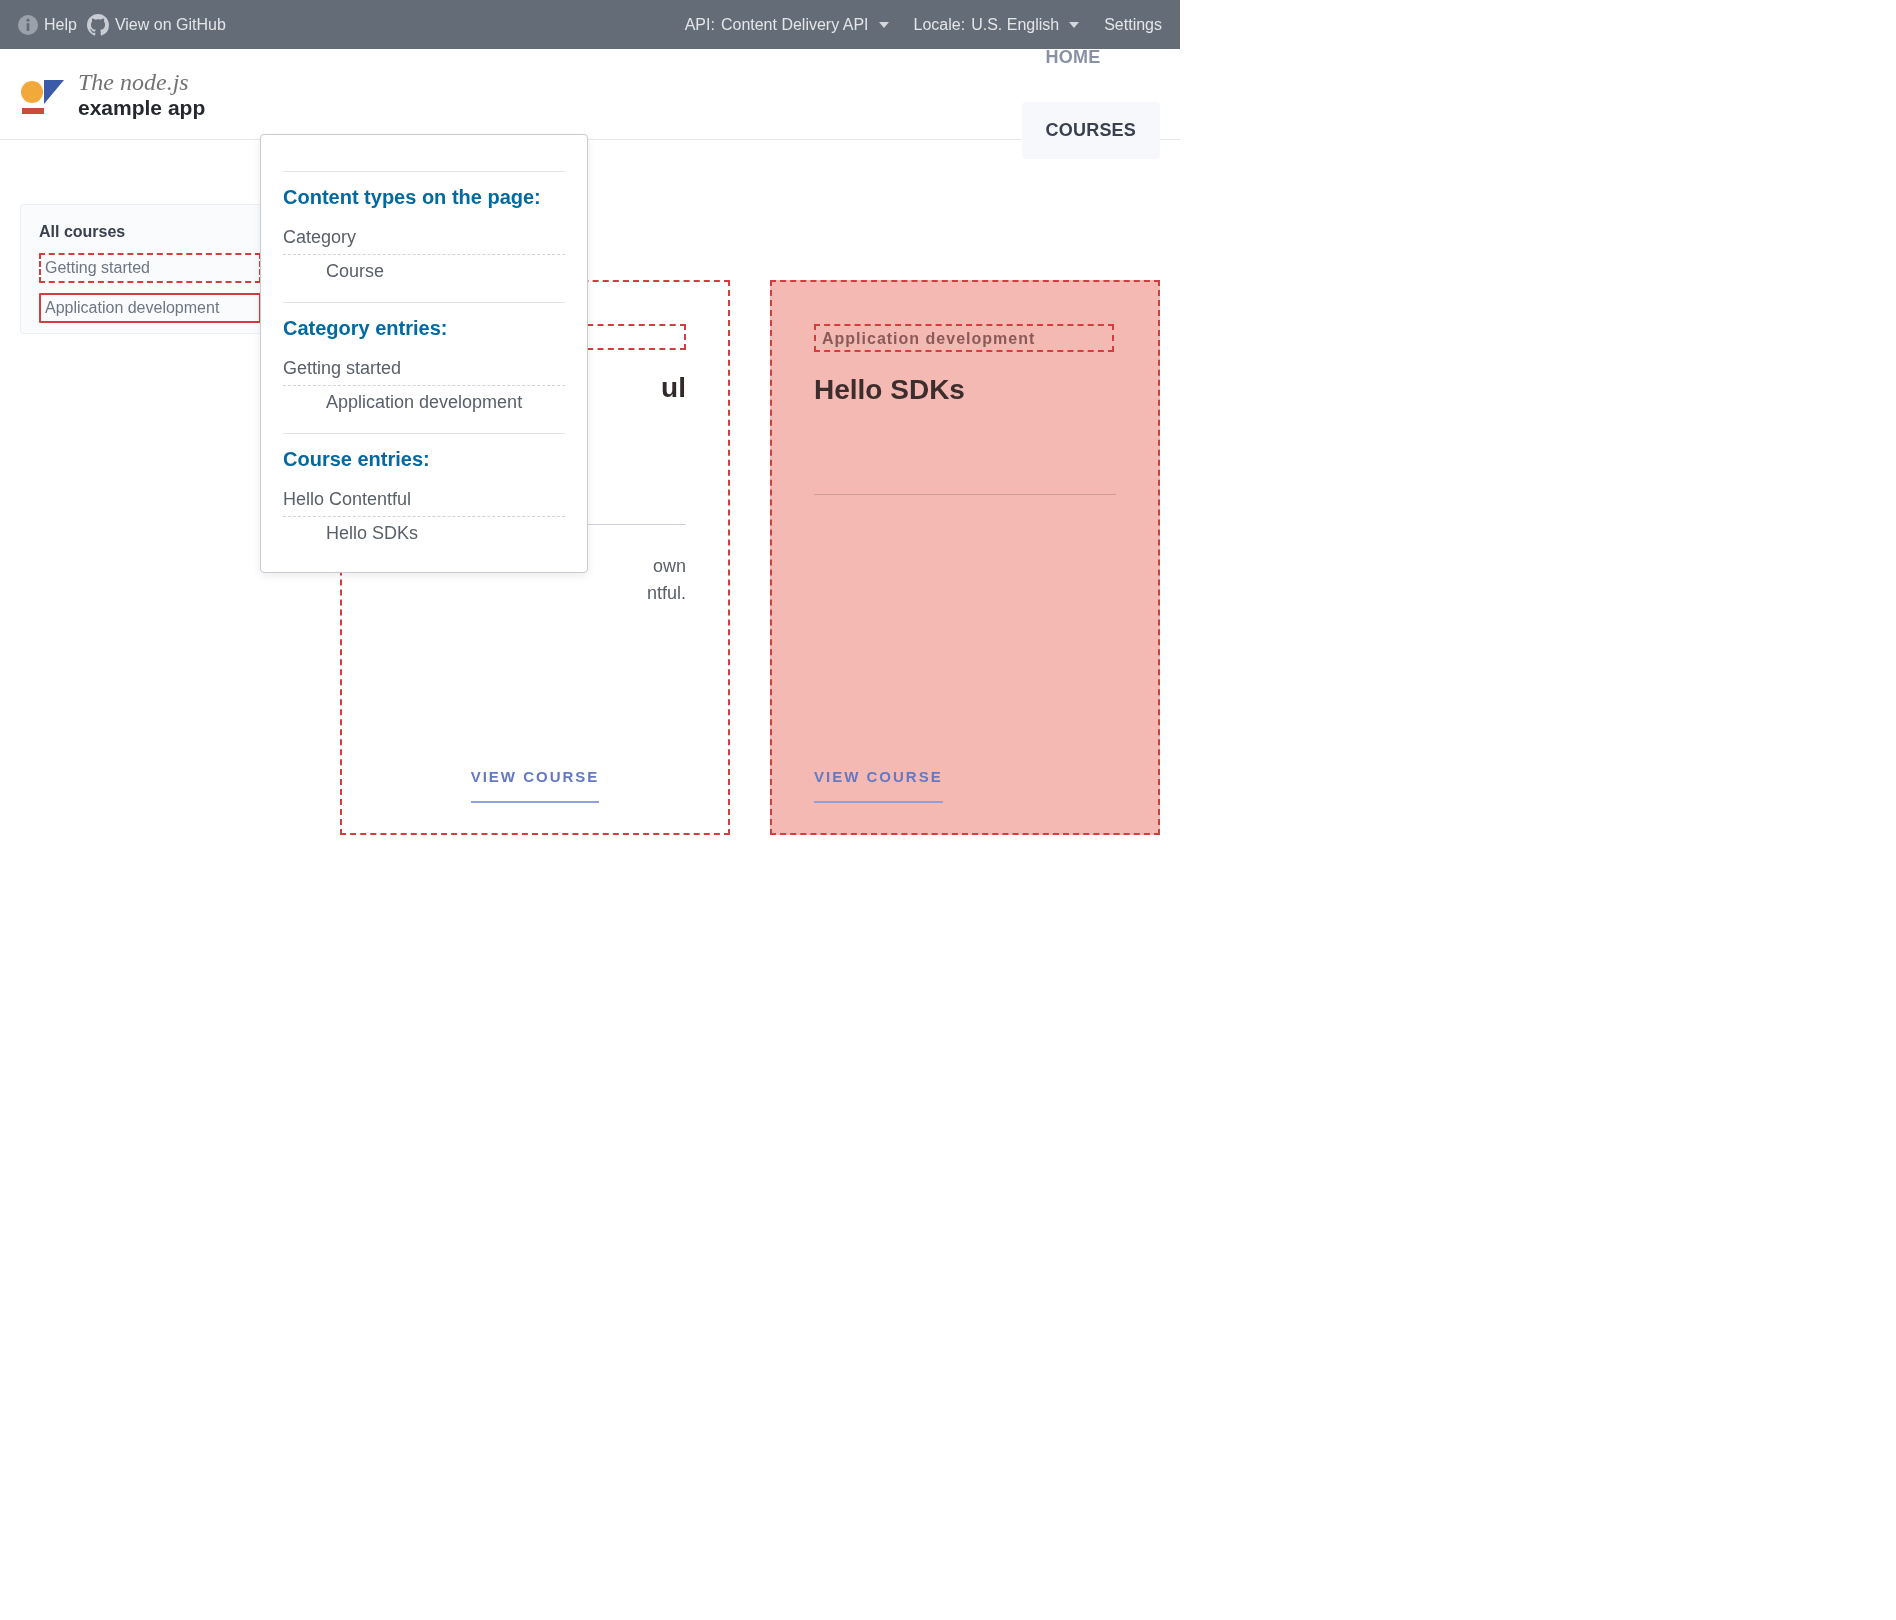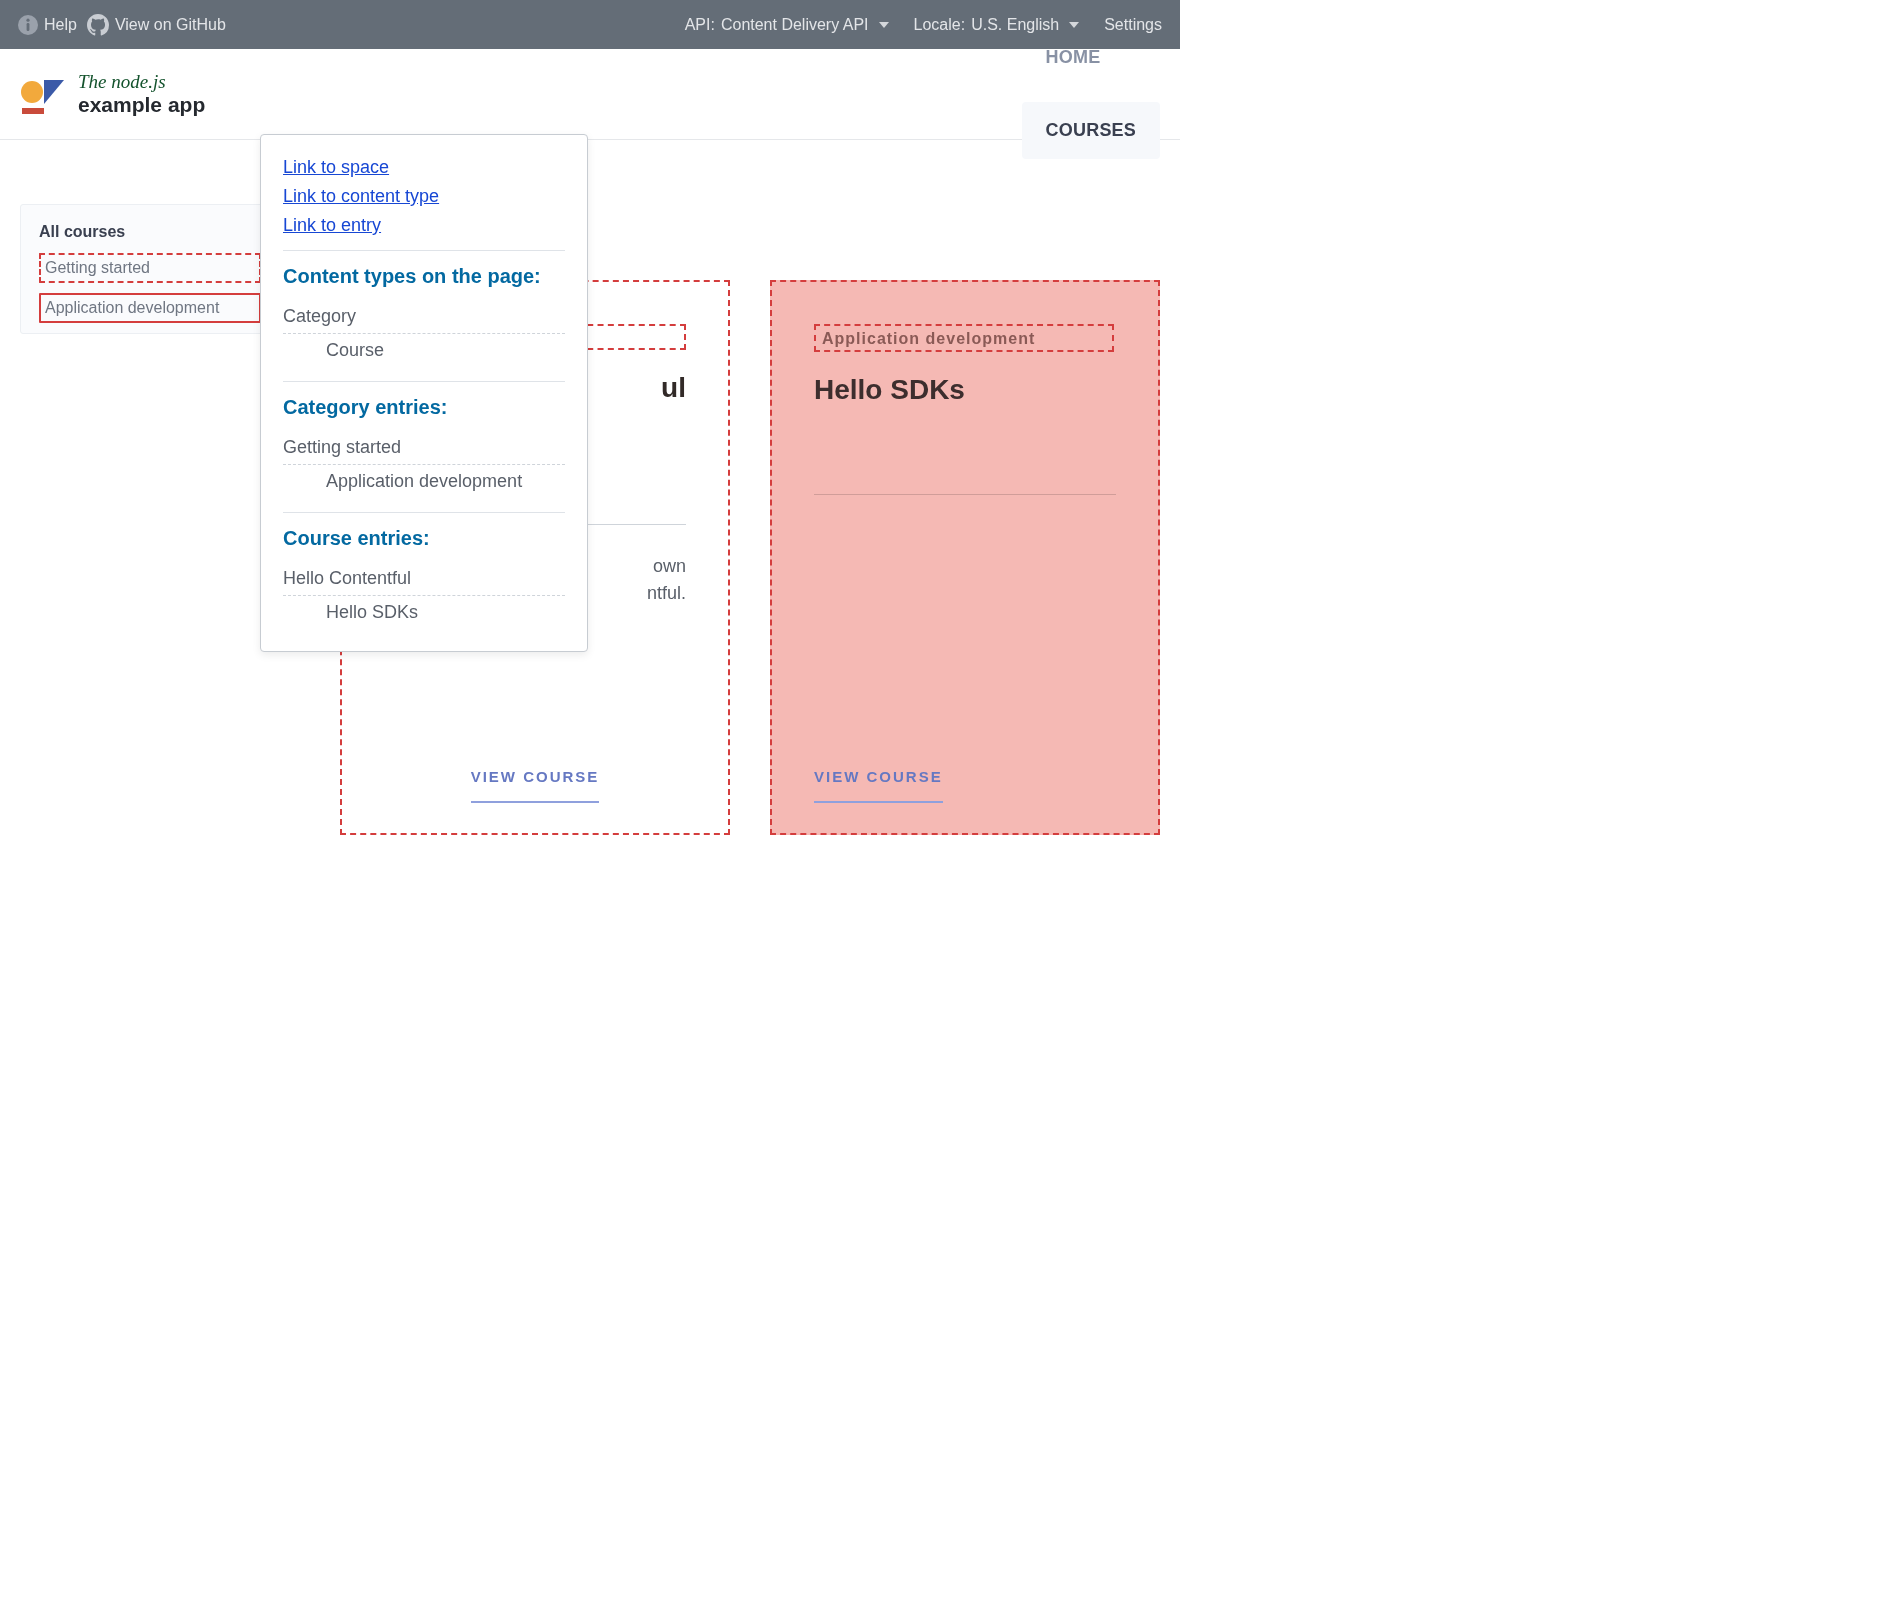--- a/index.html
+++ b/index.html
@@ -7,21 +7,21 @@
 .topbar { background: #646d77; height: 49px; display: flex; align-items: center; padding: 0 18px; color: #e0e2e5; font-size: 16px; }
 .topbar .left { display: flex; align-items: center; gap: 10px; }
 .topbar .right { margin-left: auto; display: flex; align-items: center; gap: 25px; }
 .topbar .item { display: flex; align-items: center; gap: 6px; cursor: pointer; color: #e3e5e8; }
 .topbar svg { display: block; }
 .tb-chev { border-left: 5px solid transparent; border-right: 5px solid transparent; border-top: 6px solid #d4d7db; margin-left: 4px; }
 
 .header { height: 91px; display: flex; align-items: center; padding: 0 20px; border-bottom: 1px solid #e5e7ea; }
 .logo { display: flex; align-items: center; gap: 12px; }
 .logo-txt { line-height: 1.1; }
-.logo-txt .l1 { font-style: italic; color: #14532d; font-size: 19px; font-family: "Palatino Linotype", Palatino, "Book Antiqua", serif; }
+.logo-txt .l1 { font-style: italic; color: #737373; font-size: 24px; font-family: "Palatino Linotype", Palatino, "Book Antiqua", serif; }
 .logo-txt .l2 { font-weight: 800; color: #25292f; font-size: 21px; }
 .nav { margin-left: auto; display: flex; gap: 16px; flex-direction: column; }
 .nav a { text-decoration: none; font-weight: 800; font-size: 18px; padding: 18px 24px; letter-spacing: .2px; }
 .nav a.inactive { color: #8891a4; }
 .nav a.active { background: #f6f8fb; color: #3a4050; border-radius: 4px; }
 
 .main { position: relative; padding: 0 20px 180px 20px; }
 .sidebar { position: absolute; left: 20px; top: 64px; width: 260px; background: #fafbfd; border: 1px solid #eceff3; border-radius: 3px; }
 .sidebar h3 { background: #ffffff; padding: 18px 18px; font-size: 22px; font-weight: 800; border-bottom: 1px solid #eceff3; }
 .sidebar .sec { padding: 18px 18px 6px 18px; font-weight: 700; color: #3a4050; font-size: 16px; }
@@ -128,25 +128,20 @@
         <span class="cat-txt">Application development</span>
       </div>
       <h2>Hello SDKs</h2>
       <div style="height:58px;"></div>
       <hr>
       <span class="view">VIEW COURSE</span>
     </div>
   </div>
 
   <div class="popover">
-    <div class="links">
-      <a>Link to space</a>
-      <a>Link to content type</a>
-      <a>Link to entry</a>
-    </div>
     <hr>
     <div class="group">
       <div class="sec-h">Content types on the page:</div>
       <div class="ent">Category</div>
       <div class="ent">Course</div>
     </div>
     <hr>
     <div class="group">
       <div class="sec-h">Category entries:</div>
       <div class="ent">Getting started</div>

